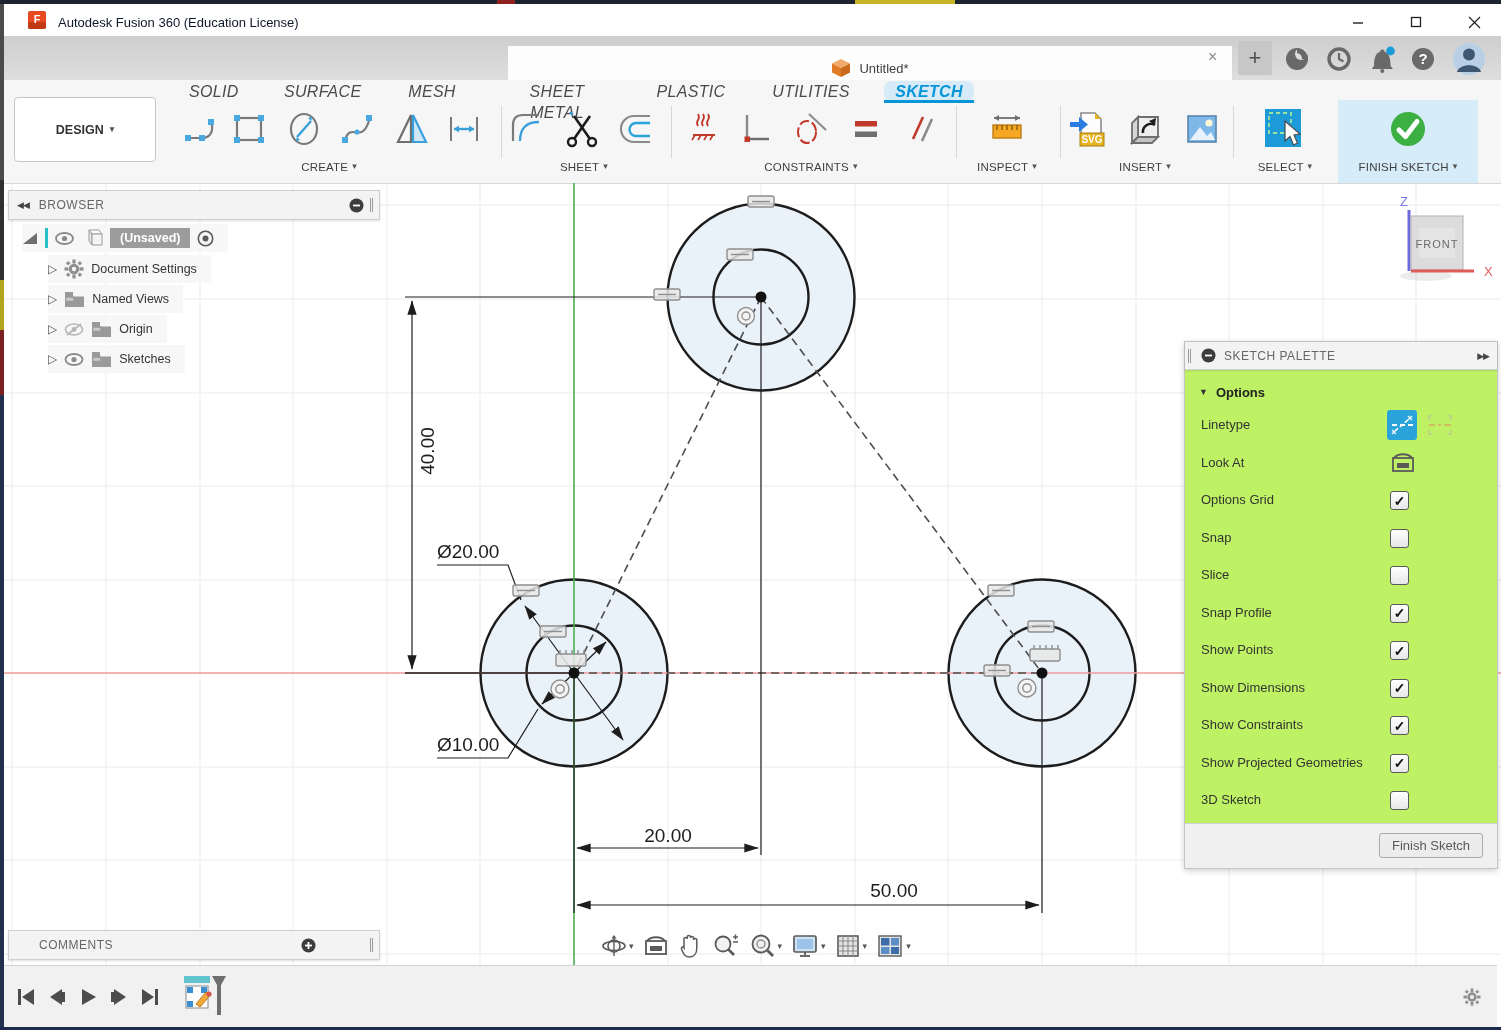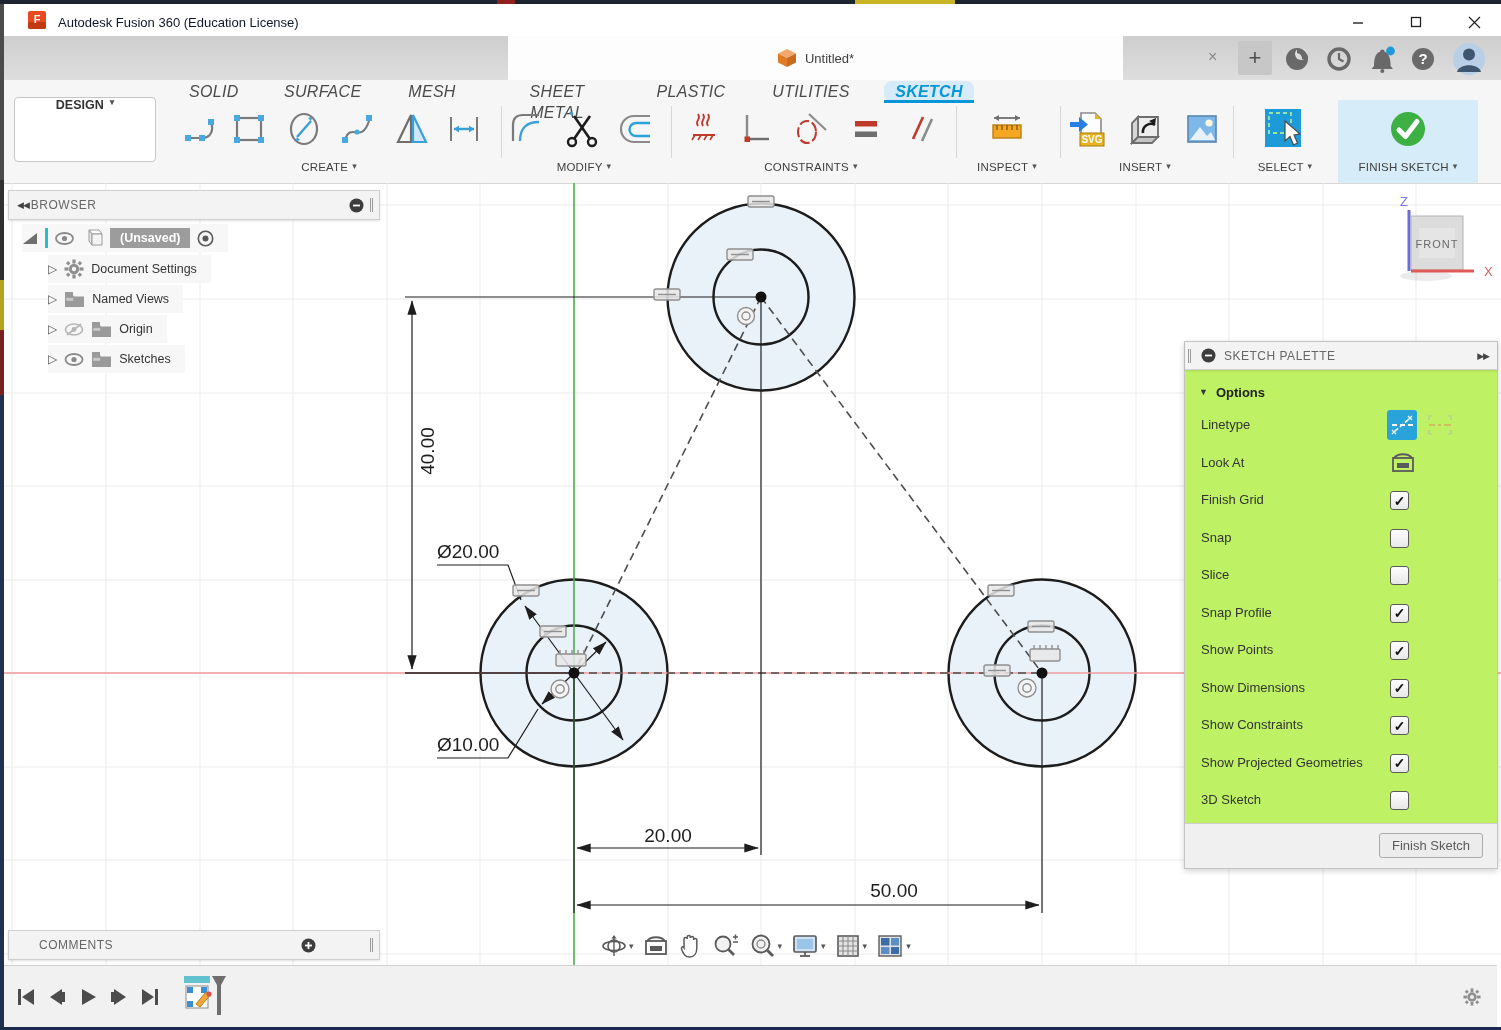--- a/index.html
+++ b/index.html
@@ -6,31 +6,31 @@
   #app{position:relative;width:1501px;height:1030px;background:#fff;font-family:"Liberation Sans",sans-serif;overflow:hidden;-webkit-font-smoothing:antialiased;}
   .a{position:absolute;}
   .flex{display:flex;align-items:center;}
   svg{display:block;}
   svg text{font-family:"Liberation Sans",sans-serif;}
   
   .titlebar{left:4px;top:4px;right:0;height:32px;background:#fff;border-bottom:1px solid #e8e8e8;}
   .title-text{left:54px;top:11px;font-size:13px;color:#0f172a;}
   .winbtn{width:40px;height:26px;top:5px;display:flex;align-items:center;justify-content:center;cursor:pointer;}
   .qat{left:4px;top:36px;right:0;height:44px;background:linear-gradient(#cecece,#dedede);}
-  .doctab{left:508px;top:36px;width:615px;height:44px;background:#fdfdfd;display:flex;align-items:center;justify-content:center;gap:8px;font-size:13px;color:#3f3f3f;}
+  .doctab{left:508px;top:46px;width:724px;height:44px;background:#fdfdfd;display:flex;align-items:center;justify-content:center;gap:8px;font-size:13px;color:#3f3f3f;}
   .qicon{top:46px;width:26px;height:26px;cursor:pointer;}
   .caret{font-size:9px;color:#555;line-height:1;}
   
   .ribbon{left:4px;top:80px;right:0;height:103px;background:#f6f6f6;border-bottom:1px solid #d8d8d8;}
   .rtab{position:absolute;top:1px;height:21px;line-height:21px;text-align:center;font-size:16px;color:#4a4a4a;letter-spacing:.3px;cursor:pointer;font-style:italic;}
   .rtab.active{background:#d6ebf7;color:#0696d7;font-weight:bold;border-radius:8px;}
   .tool{position:absolute;width:40px;height:40px;top:29px;cursor:pointer;}
   .gsep{position:absolute;top:26px;width:1px;height:52px;background:#d7d7d7;}
   .glabel{position:absolute;top:79px;height:15px;font-size:11.5px;color:#3f3f3f;text-align:center;letter-spacing:.2px;display:flex;align-items:center;justify-content:center;gap:4px;cursor:pointer;}
-  .design-btn{position:absolute;left:10px;top:17px;width:140px;height:63px;background:#fff;border:1px solid #c6c6c6;border-radius:4px;display:flex;align-items:flex-start;justify-content:center;gap:6px;font-size:12.5px;font-weight:bold;color:#333;cursor:pointer;}
+  .design-btn{position:absolute;left:10px;top:17px;width:140px;height:63px;background:#fff;border:1px solid #c6c6c6;border-radius:4px;display:flex;align-items:center;justify-content:center;gap:6px;font-size:12.5px;font-weight:bold;color:#333;cursor:pointer;}
   
   .panel-header{background:#f3f3f3;border:1px solid #cfcfcf;box-shadow:0 1px 2px rgba(0,0,0,.12);display:flex;align-items:center;font-size:12px;color:#666;letter-spacing:.5px;}
   .grip{width:1px;height:14px;border-left:1px solid #9a9a9a;border-right:1px solid #9a9a9a;margin:0 4px;}
   .brow{position:absolute;display:inline-flex;align-items:center;gap:7px;height:28px;background:rgba(246,246,246,.92);padding:0 14px 0 0;font-size:12.5px;color:#333;}
   .palette{left:1184px;top:341px;width:312px;background:#bef264;border:1px solid #c4c4c4;box-shadow:0 2px 6px rgba(0,0,0,.18);}
   .prow{position:relative;height:37.5px;display:flex;align-items:center;font-size:13px;color:#333;}
   .prow .plabel{padding-left:16px;}
   .cb{position:absolute;left:205px;top:10px;width:17px;height:17px;border:1.5px solid #5a5a5a;border-radius:3px;background:linear-gradient(#fff,#e7e7e7);display:flex;align-items:center;justify-content:center;font-size:14px;font-weight:bold;color:#111;cursor:pointer;}
   .finish-btn{position:absolute;right:14px;top:9px;padding:4px 12px;background:#ececec;border:1px solid #ababab;border-radius:3px;font-size:13px;color:#5a5a5a;cursor:pointer;}
   
@@ -286,21 +286,21 @@
         <circle cx="19" cy="19" r="17" fill="#3cb043"></circle>
         <path d="M10 20 L16.5 26.5 L28 11.5" fill="none" stroke="#fff" stroke-width="5" stroke-linecap="round" stroke-linejoin="round"></path>
       </svg>
     </div>
 
     <div class="glabel" style="left:275px;width:100px;">
         <span>CREATE</span>
         <span class="caret">▾</span>
       </div>
     <div class="glabel" style="left:530px;width:100px;">
-        <span>MODIFY</span>
+        <span>SHEET</span>
         <span class="caret">▾</span>
       </div>
     <div class="glabel" style="left:737px;width:140px;">
         <span>CONSTRAINTS</span>
         <span class="caret">▾</span>
       </div>
     <div class="glabel" style="left:953px;width:100px;">
         <span>INSPECT</span>
         <span class="caret">▾</span>
       </div>
@@ -459,21 +459,21 @@
     <rect x="21" y="26" width="52" height="54" fill="#dcdcdc" stroke="#b2b2b2"></rect>
     <rect x="29" y="38" width="36" height="30" fill="#e5e5e5"></rect>
     <text x="47" y="58" text-anchor="middle" font-size="11" fill="#6a6a6a" letter-spacing="1">FRONT</text>
     <line x1="21" y1="81" x2="84" y2="81" stroke="#e05a5a" stroke-width="3"></line>
     <text x="14" y="16" text-anchor="middle" font-size="13" fill="#7a7ae8">Z</text>
     <text x="94" y="86" font-size="13" fill="#e05a5a">X</text>
   </svg>
 
   <div class="a panel-header" style="left:8px;top:190px;width:370px;height:28px;">
     <span style="margin-left:8px;font-size:9px;color:#444;letter-spacing:-1px;">◀◀</span>
-    <span style="margin-left:2px;">BROWSER</span>
+    <span style="margin-left:10px;">BROWSER</span>
     <svg style="margin-left:auto;" width="15" height="15" viewBox="0 0 15 15">
         <circle cx="7.5" cy="7.5" r="7" fill="#3d3d3d"></circle>
         <line x1="4" y1="7.5" x2="11" y2="7.5" stroke="#fff" stroke-width="1.8"></line>
       </svg>
     <span class="grip" style="margin:0 6px;"></span>
   </div>
   <div class="brow" style="left:22px;top:224px;">
     <svg width="16" height="14" viewBox="0 0 16 14">
         <polygon points="1,13 15,13 15,2" fill="#6e6e6e"></polygon>
       </svg>
@@ -582,21 +582,21 @@
       <div class="prow">
         <span class="plabel">Look At</span>
         <svg class="a" style="left:206px;top:8px;cursor:pointer;" width="24" height="21" viewBox="0 0 24 21">
           <path d="M3 6 C7 1 17 1 21 6" fill="none" stroke="#5a5a5a" stroke-width="1.8"></path>
           <rect x="2" y="6" width="20" height="13" fill="none" stroke="#5a5a5a" stroke-width="1.8"></rect>
           <rect x="6" y="11" width="12" height="5" fill="#5a5a5a"></rect>
         </svg>
       </div>
 
       <div class="prow">
-        <span class="plabel">Finish Grid</span>
+        <span class="plabel">Options Grid</span>
         <span class="cb">
             <span>✓</span>
           </span>
       </div>
       <div class="prow">
         <span class="plabel">Snap</span>
         <span class="cb">
             <span></span>
           </span>
       </div>

